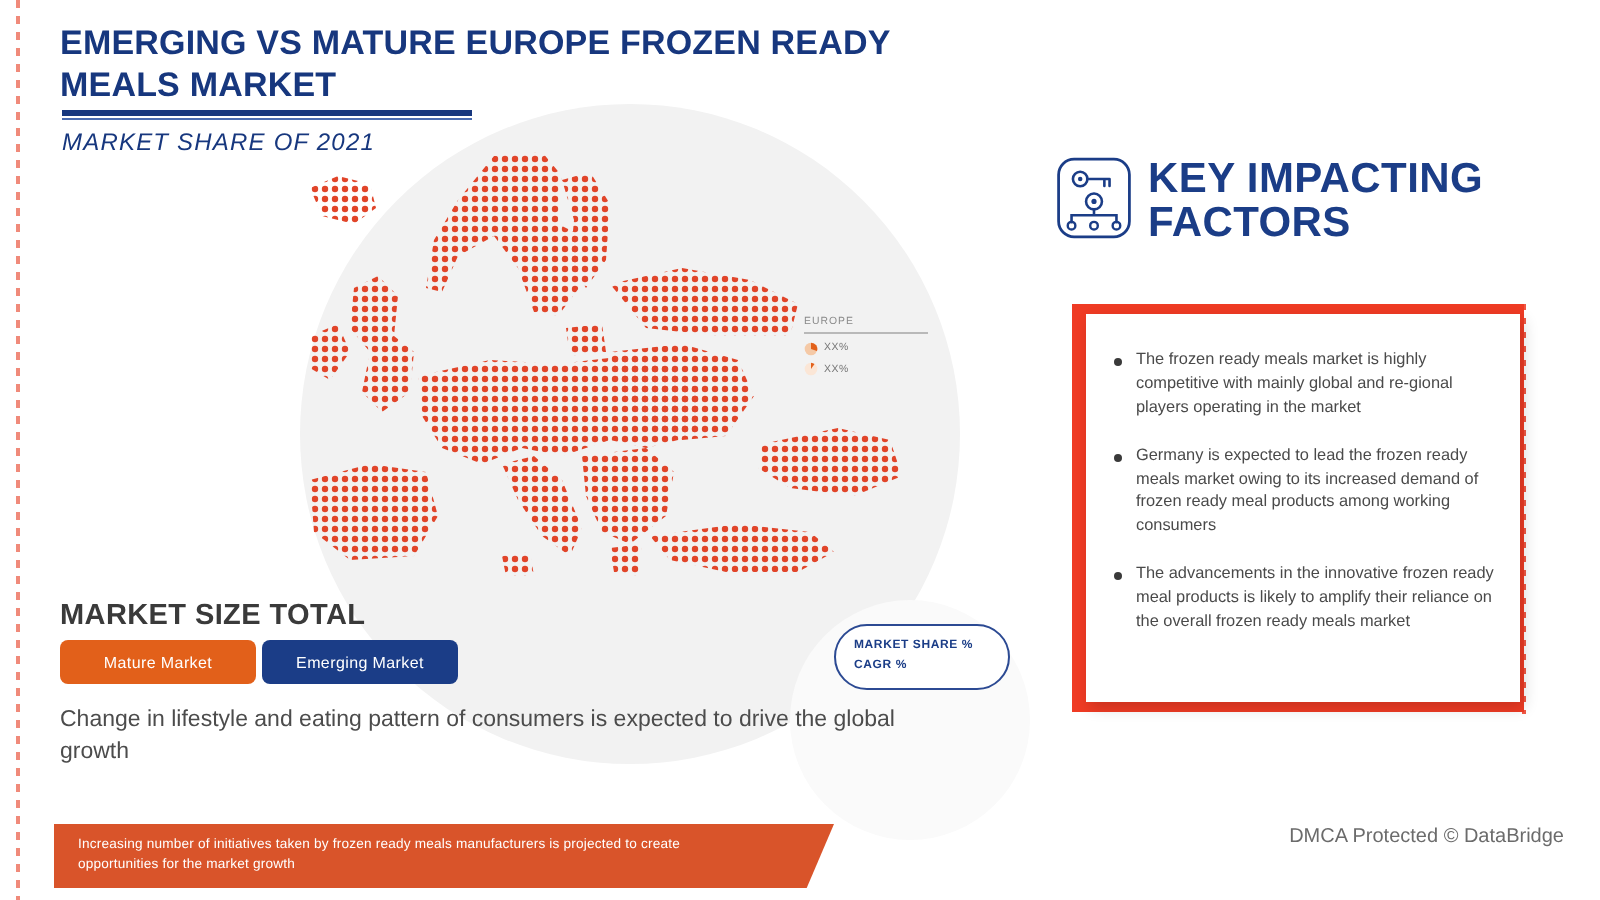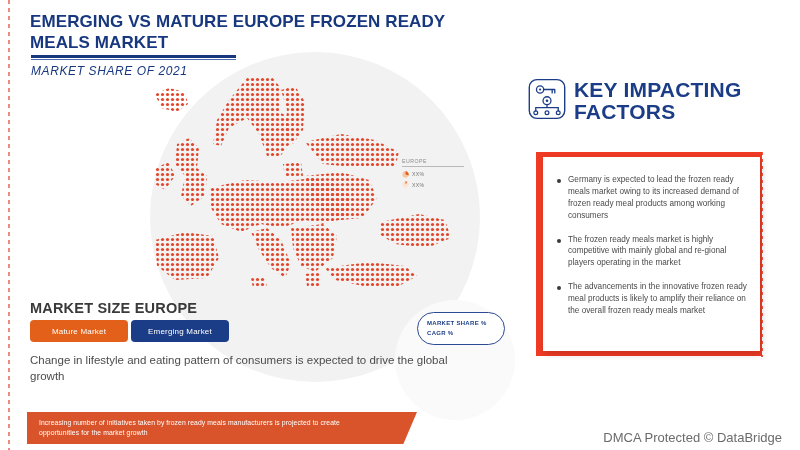--- a/index.html
+++ b/index.html
@@ -138,22 +138,22 @@
     padding: 17px 12px 0 14px;
   }
   .bullet { display: flex; gap: 7px; margin-bottom: 12px; }
   .bullet .dot {
     flex: 0 0 4px; width: 4px; height: 4px; border-radius: 50%;
     background: #3a3a3a; margin-top: 5px;
   }
   .bullet p { font-size: 8.2px; color: #4a4a4a; line-height: 1.45; }
 
   .dmca {
-    position: absolute; right: 18px; top: 430px;
-    font-size: 13px; color: #6b6b6b; margin-left: 44px;
+    position: absolute; right: 18px; top: 413px;
+    font-size: 10px; color: #6b6b6b; margin-left: 44px;
   }
 </style>
 </head>
 <body>
 
 <div class="page">
 
   <div class="rail-left"></div>
   <div class="rail-panel"></div>
 
@@ -216,21 +216,21 @@
     </div>
     <div class="legend-row">
       <svg class="pie-ico" viewBox="0 0 20 20">
         <circle cx="10" cy="10" r="9" fill="#fbe6d6"></circle>
         <path d="M10 10 L10 1 A9 9 0 0 1 15 3 Z" fill="#e2601a"></path>
       </svg>
       <span class="lbl">XX%</span>
     </div>
   </div>
 
-  <div class="mst-title">MARKET SIZE EUROPE</div>
+  <div class="mst-title">MARKET SIZE TOTAL</div>
   <div class="chip chip-mature">Mature Market</div>
   <div class="chip chip-emerging">Emerging Market</div>
   <div class="lead-text">Change in lifestyle and eating pattern of consumers is expected to drive the global growth</div>
 
   <div class="pill">
     <div>MARKET SHARE %</div>
     <div>CAGR %</div>
   </div>
 
   <div class="banner">
@@ -248,25 +248,25 @@
     <circle cx="9" cy="40" r="2.2" fill="none" stroke="#1b3d87" stroke-width="1.4"></circle>
     <circle cx="22" cy="40" r="2.2" fill="none" stroke="#1b3d87" stroke-width="1.4"></circle>
     <circle cx="35" cy="40" r="2.2" fill="none" stroke="#1b3d87" stroke-width="1.4"></circle>
   </svg>
   <div class="kif-title">KEY IMPACTING FACTORS</div>
 
   <div class="kif-box"></div>
   <div class="kif-card">
     <div class="bullet">
       <span class="dot"></span>
-      <p>Germany is expected to lead the frozen ready meals market owing to its increased demand of frozen ready meal products among working consumers</p>
+      <p>The frozen ready meals market is highly competitive with mainly global and re-gional players operating in the market</p>
     </div>
     <div class="bullet">
       <span class="dot"></span>
-      <p>The frozen ready meals market is highly competitive with mainly global and re-gional players operating in the market</p>
+      <p>Germany is expected to lead the frozen ready meals market owing to its increased demand of frozen ready meal products among working consumers</p>
     </div>
     <div class="bullet">
       <span class="dot"></span>
       <p>The advancements in the innovative frozen ready meal products is likely to amplify their reliance on the overall frozen ready meals market</p>
     </div>
   </div>
 
   <div class="dmca">DMCA Protected © DataBridge</div>
 </div>
 

